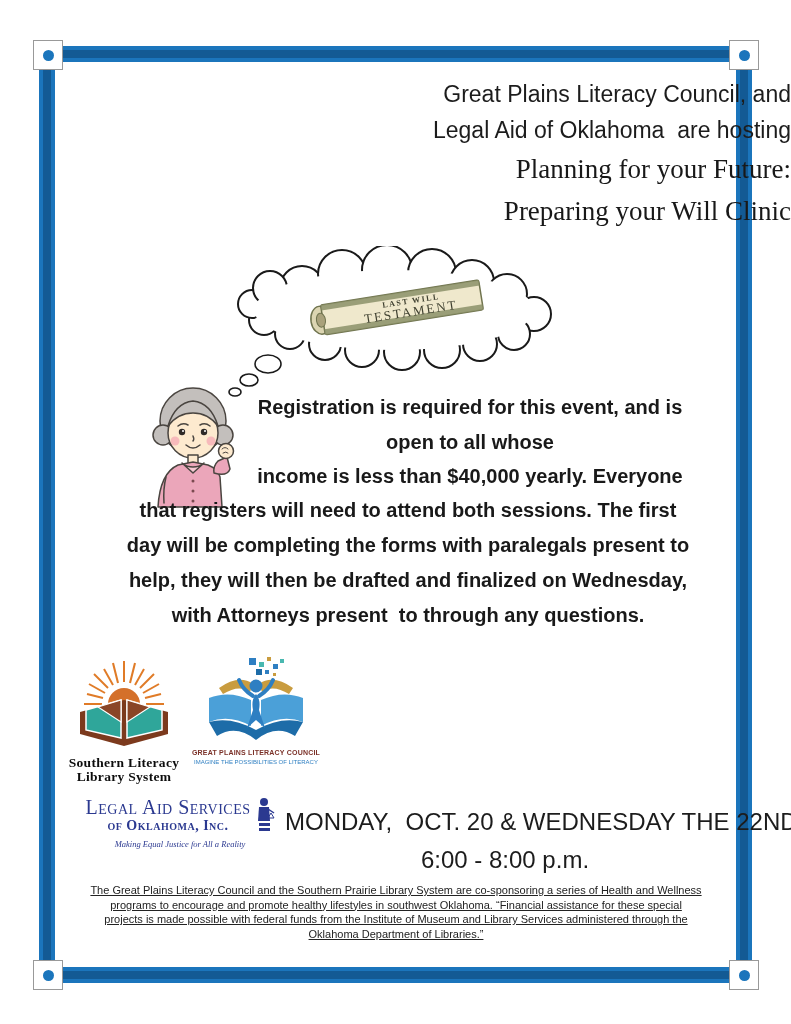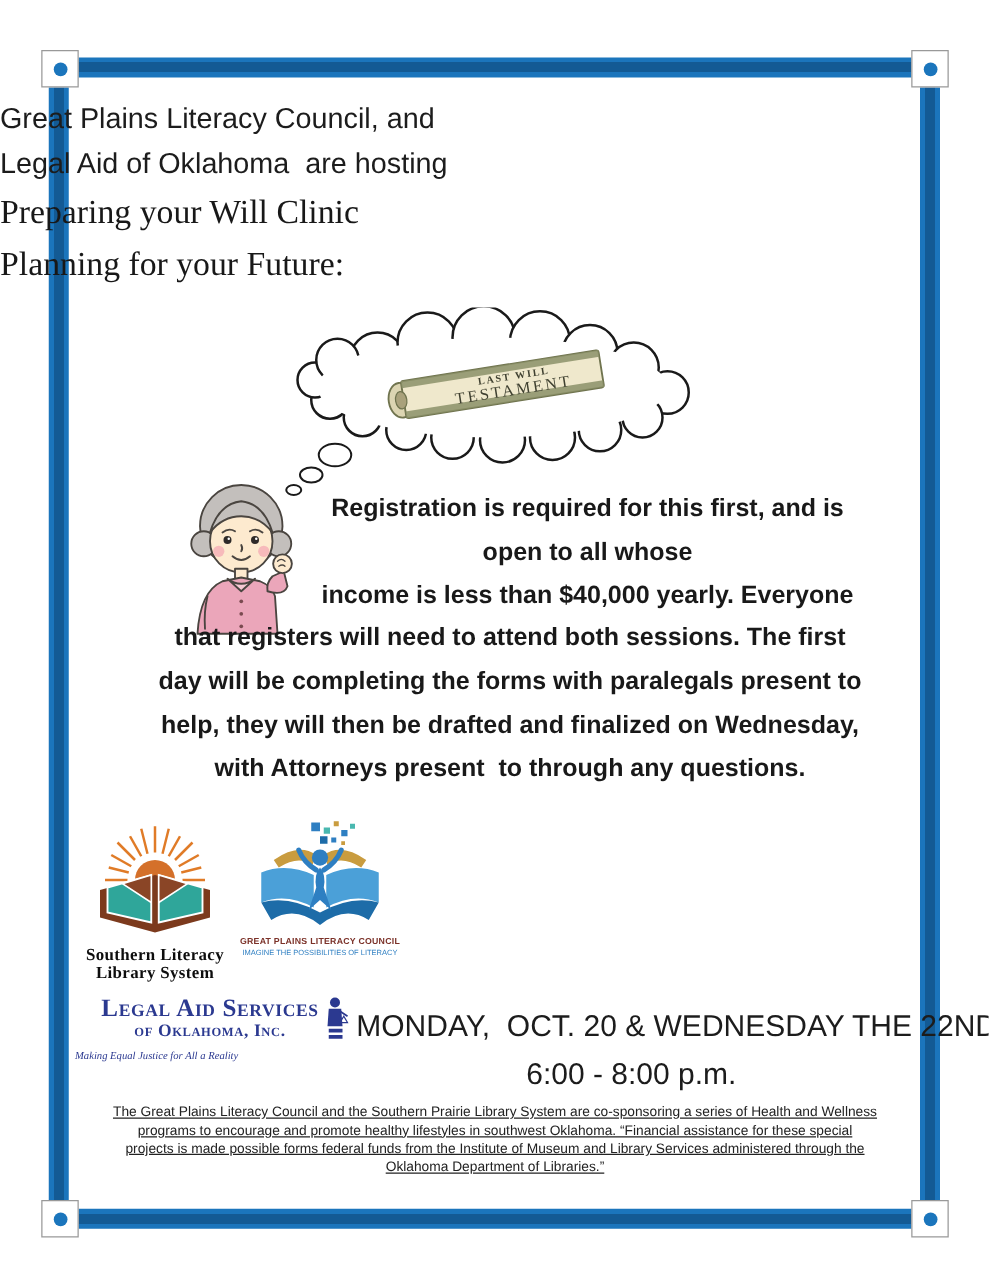--- a/index.html
+++ b/index.html
@@ -13,21 +13,21 @@
      background:linear-gradient(90deg,#1b75bc 0 25%,#135a94 25% 75%,#1b75bc 75% 100%);}
   .band-top{top:46px;} .band-bottom{top:967px;}
   .band-left{left:39px;} .band-right{left:736px;}
   .corner{position:absolute;width:28px;height:28px;background:#fff;border:1px solid #999;
           display:flex;align-items:center;justify-content:center;}
   .corner .dot{width:11px;height:11px;border-radius:50%;background:#1b75bc;}
   .c-tl{left:33px;top:40px;} .c-tr{left:729px;top:40px;}
   .c-bl{left:33px;top:960px;} .c-br{left:729px;top:960px;}
   
   .pre{white-space:pre;}
-  .header{position:absolute;left:0;top:76px;width:791px;text-align:left;}
+  .header{position:absolute;left:0;top:76px;width:791px;text-align:right;}
   .h-sans{font-size:23px;line-height:36px;color:#1c1c1c;}
   .h-serif{font-family:"Liberation Serif",serif;font-size:27px;line-height:42px;color:#181818;}
   .bline{position:absolute;text-align:center;font-weight:bold;font-size:20px;color:#191919;}
   .b-narrow{left:235px;width:470px;}
   .b-wide{left:100px;width:616px;}
   .location{position:absolute;left:370px;top:660px;width:320px;text-align:center;
             font-size:23px;line-height:35px;color:#1c1c1c;}
   .schedule{position:absolute;left:285px;top:803px;width:440px;text-align:center;
             font-size:24px;line-height:38px;color:#1c1c1c;}
   .footer{position:absolute;left:58px;top:883px;width:676px;text-align:center;
@@ -35,26 +35,26 @@
   
   .logo-sp{position:absolute;left:54px;top:660px;width:140px;text-align:center;}
   .sp-name{font-family:"Liberation Serif",serif;font-weight:bold;font-size:13.5px;
            line-height:14px;color:#0d0d0d;letter-spacing:.3px;}
   .logo-gplc{position:absolute;left:186px;top:656px;width:140px;text-align:center;}
   .gplc-name{font-weight:bold;font-size:7px;letter-spacing:.2px;color:#7b3128;line-height:10px;}
   .gplc-tag{font-size:6px;color:#2e7fc2;line-height:9px;}
   .logo-la{position:absolute;left:60px;top:797px;width:240px;color:#2b3990;}
   .la-row{display:flex;align-items:flex-start;justify-content:center;gap:4px;}
   .la-text{text-align:center;}
-  .la-line1{font-family:"Liberation Serif",serif;font-variant:small-caps;font-weight:bold;
+  .la-line1{font-family:"Liberation Serif",serif;font-variant:small-caps;font-weight:normal;
             font-size:20px;line-height:21px;letter-spacing:.5px;}
   .la-line2{font-family:"Liberation Serif",serif;font-variant:small-caps;font-weight:bold;
             font-size:14px;line-height:15px;letter-spacing:.5px;}
   .la-tag{font-family:"Liberation Serif",serif;font-style:italic;font-size:8.5px;
-          line-height:12px;text-align:left;margin-top:1px;}
+          line-height:12px;text-align:center;margin-top:1px;}
   .abs{position:absolute;}
 </style>
 </head>
 <body>
 
 <div class="page">
 
   <div class="band band-h band-top"></div>
   <div class="band band-h band-bottom"></div>
   <div class="band band-v band-left"></div>
@@ -68,22 +68,22 @@
   <div class="corner c-bl">
       <div class="dot"></div>
     </div>
   <div class="corner c-br">
       <div class="dot"></div>
     </div>
 
   <div class="header">
     <div class="h-sans pre">Great Plains Literacy Council, and</div>
     <div class="h-sans pre">Legal Aid of Oklahoma  are hosting</div>
+    <div class="h-serif pre">Planning for your Future:</div>
     <div class="h-serif pre">Preparing your Will Clinic</div>
-    <div class="h-serif pre">Planning for your Future:</div>
   </div>
 
   <svg class="abs" style="left:222px;top:246px" width="348" height="152" viewBox="0 0 348 152">
     <g fill="#ffffff" stroke="#1a1a1a" stroke-width="2">
       <circle cx="80" cy="42" r="22"></circle>
         <circle cx="120" cy="28" r="24"></circle>
       <circle cx="165" cy="24" r="25"></circle>
         <circle cx="210" cy="27" r="24"></circle>
       <circle cx="250" cy="36" r="22"></circle>
         <circle cx="285" cy="48" r="20"></circle>
@@ -139,21 +139,21 @@
       <path d="M84 92 Q97 96 100 88 L97 76 L88 80 Q83 85 84 92 Z" fill="#eba6ba"></path>
       <circle cx="96" cy="70" r="7.5" fill="#fdeacf"></circle>
       <path d="M92 68 q3 -3 6 0 M93 72 q3 -2 5 0" fill="none" stroke-width="1"></path>
       <path d="M36 96 Q33 108 34 122" fill="none"></path>
       <circle cx="63" cy="100" r="1.5" fill="#7a4a50" stroke="none"></circle>
       <circle cx="63" cy="110" r="1.5" fill="#7a4a50" stroke="none"></circle>
       <circle cx="63" cy="120" r="1.5" fill="#7a4a50" stroke="none"></circle>
     </g>
   </svg>
 
-  <div class="bline b-narrow pre" style="top:396px">Registration is required for this first, and is</div>
+  <div class="bline b-narrow pre" style="top:396px">Registration is required for this event, and is</div>
   <div class="bline b-narrow pre" style="top:431px">open to all whose</div>
   <div class="bline b-narrow pre" style="top:465px">income is less than $40,000 yearly. Everyone</div>
   <div class="bline b-wide pre" style="top:499px">that registers will need to attend both sessions. The first</div>
   <div class="bline b-wide pre" style="top:534px">day will be completing the forms with paralegals present to</div>
   <div class="bline b-wide pre" style="top:569px">help, they will then be drafted and finalized on Wednesday,</div>
   <div class="bline b-wide pre" style="top:604px">with Attorneys present  to through any questions.</div>
 
   <div class="logo-sp">
     <svg width="120" height="92" viewBox="0 0 120 92">
       <g stroke="#e07b27" stroke-width="2">
@@ -228,17 +228,17 @@
   </div>
 
   <div class="schedule">
     <div class="pre">MONDAY,  OCT. 20 &amp; WEDNESDAY THE 22ND</div>
     <div class="pre">6:00 - 8:00 p.m.</div>
   </div>
 
   <div class="footer">
     <div class="pre">The Great Plains Literacy Council and the Southern Prairie Library System are co-sponsoring a series of Health and Wellness</div>
     <div class="pre">programs to encourage and promote healthy lifestyles in southwest Oklahoma. “Financial assistance for these special</div>
-    <div class="pre">projects is made possible forms federal funds from the Institute of Museum and Library Services administered through the</div>
+    <div class="pre">projects is made possible with federal funds from the Institute of Museum and Library Services administered through the</div>
     <div class="pre">Oklahoma Department of Libraries.”</div>
   </div>
 
 </div>
 
 </body></html>

